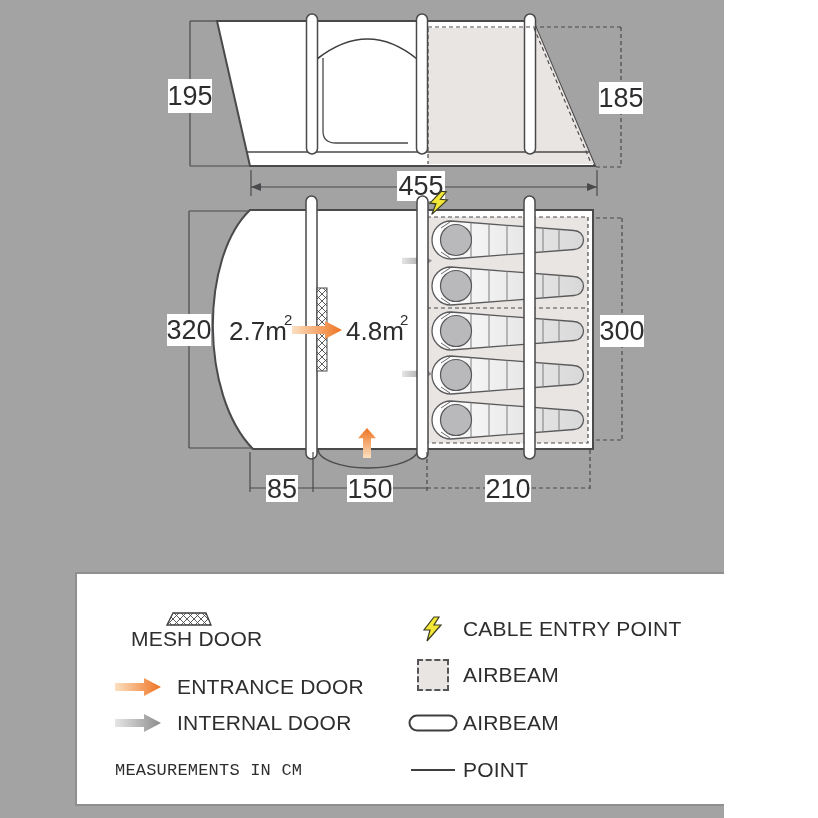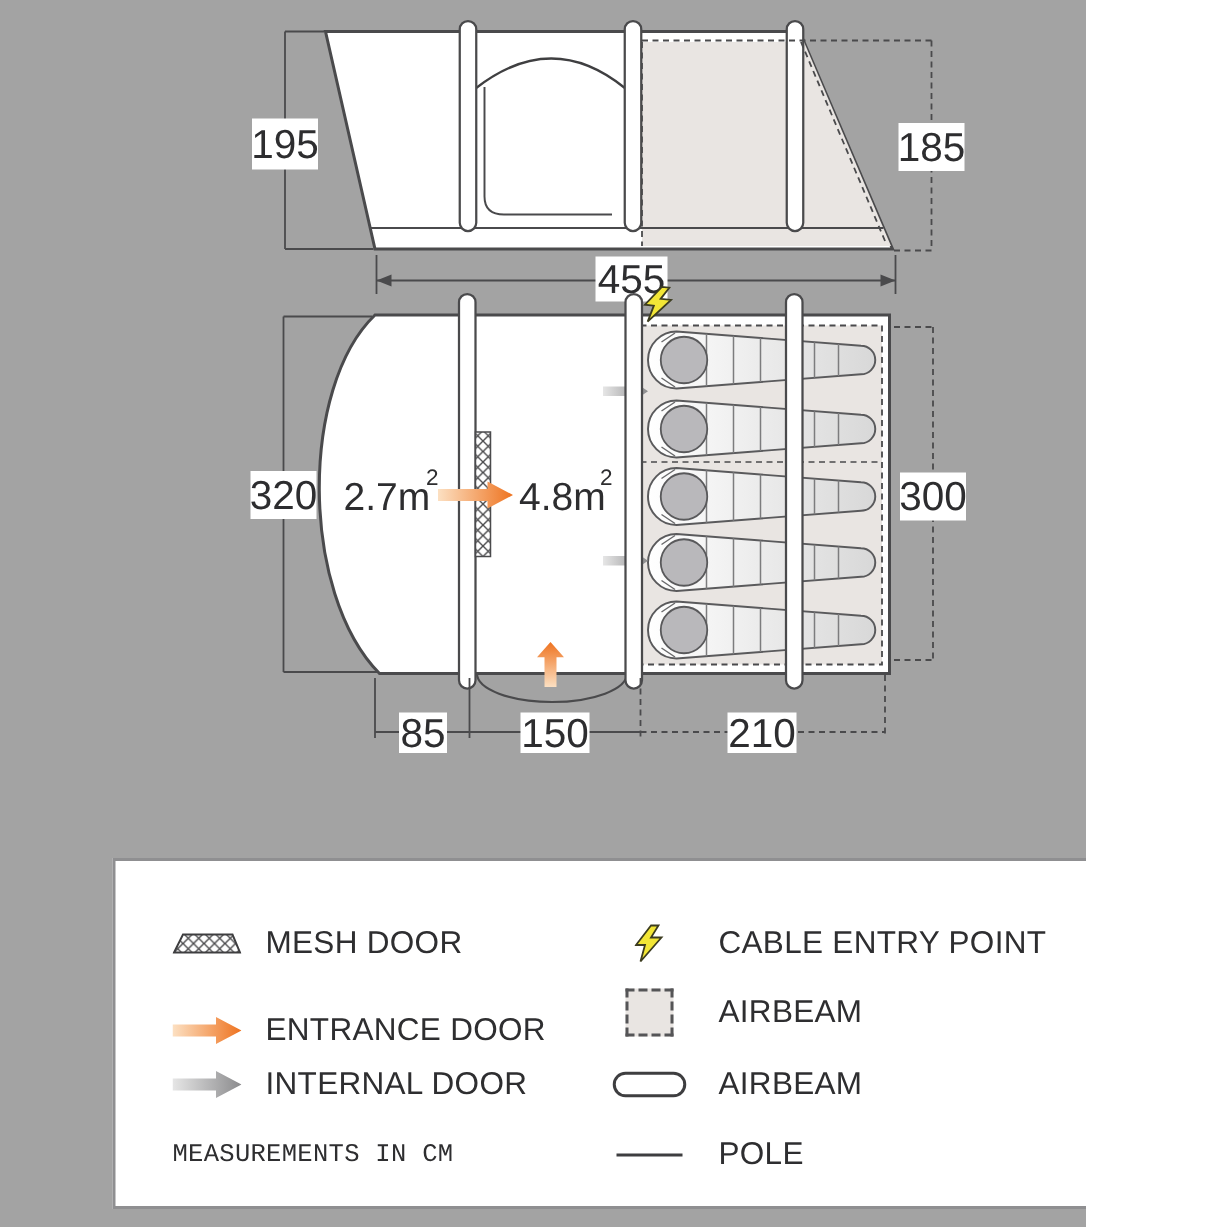--- a/index.html
+++ b/index.html
@@ -11,21 +11,21 @@
   .areasup{font-size:15px;}
 
   
   .legend-box{position:absolute;left:75px;top:572px;width:667px;height:234px;
               border:2px solid #8f8f91;background:#fff;box-sizing:border-box;}
   .lrow{position:absolute;height:34px;display:flex;align-items:center;}
   .licon{display:flex;align-items:center;justify-content:center;}
   .licon.left{width:46px;}
   .licon.right{width:52px;}
   .llabel{font-size:21px;color:#2e2e30;white-space:nowrap;margin-left:16px;letter-spacing:0.2px;}
-  .llabel.right{margin-left:20px;}
+  .llabel.right{margin-left:4px;}
   .lnote{font-size:17px;color:#2e2e30;letter-spacing:0.2px;font-family:Liberation Mono, monospace;}
   .bedroom-swatch{width:32px;height:32px;background:#e9e5e2;border:2px dashed #555557;box-sizing:border-box;}
   .pole-swatch{width:44px;height:2px;background:#3e3e40;}
 </style>
 </head>
 <body>
 
 <div id="stage">
 
   <svg width="818" height="560" viewBox="0 0 818 560">
@@ -165,21 +165,21 @@
         <text class="dim" x="282" y="489" text-anchor="middle" dominant-baseline="central">85</text>
         <text class="dim" x="370" y="489" text-anchor="middle" dominant-baseline="central">150</text>
         <text class="dim" x="508" y="489" text-anchor="middle" dominant-baseline="central">210</text>
       </g>
     </g>
   </svg>
 
   
   <div class="legend-box">
 
-    <div class="lrow" style="left:38px;top:38px;">
+    <div class="lrow" style="left:38px;top:38px;flex-direction:column;">
       <span class="licon left">
         <svg width="46" height="15" viewBox="0 0 46 15">
           <defs>
             <pattern id="meshB" patternUnits="userSpaceOnUse" width="7" height="7">
               <rect width="7" height="7" fill="#ffffff"></rect>
               <path d="M0,0 L7,7 M7,0 L0,7" stroke="#4a4a4c" stroke-width="0.9"></path>
             </pattern>
           </defs>
           <polygon points="7,1 40,1 45,13 1,13" fill="url(#meshB)" stroke="#3e3e40" stroke-width="1.3"></polygon>
         </svg>
@@ -237,16 +237,16 @@
         <svg width="50" height="18" viewBox="0 0 50 18">
           <rect x="1.5" y="1.5" width="47" height="15" rx="7.5" fill="#ffffff" stroke="#3e3e40" stroke-width="2"></rect>
         </svg>
       </span>
       <span class="llabel right">AIRBEAM</span>
     </div>
     <div class="lrow" style="left:330px;top:179px;">
       <span class="licon right">
         <span class="pole-swatch"></span>
       </span>
-      <span class="llabel right">POLE</span>
+      <span class="llabel right">POINT</span>
     </div>
   </div>
 </div>
 
 </body></html>

